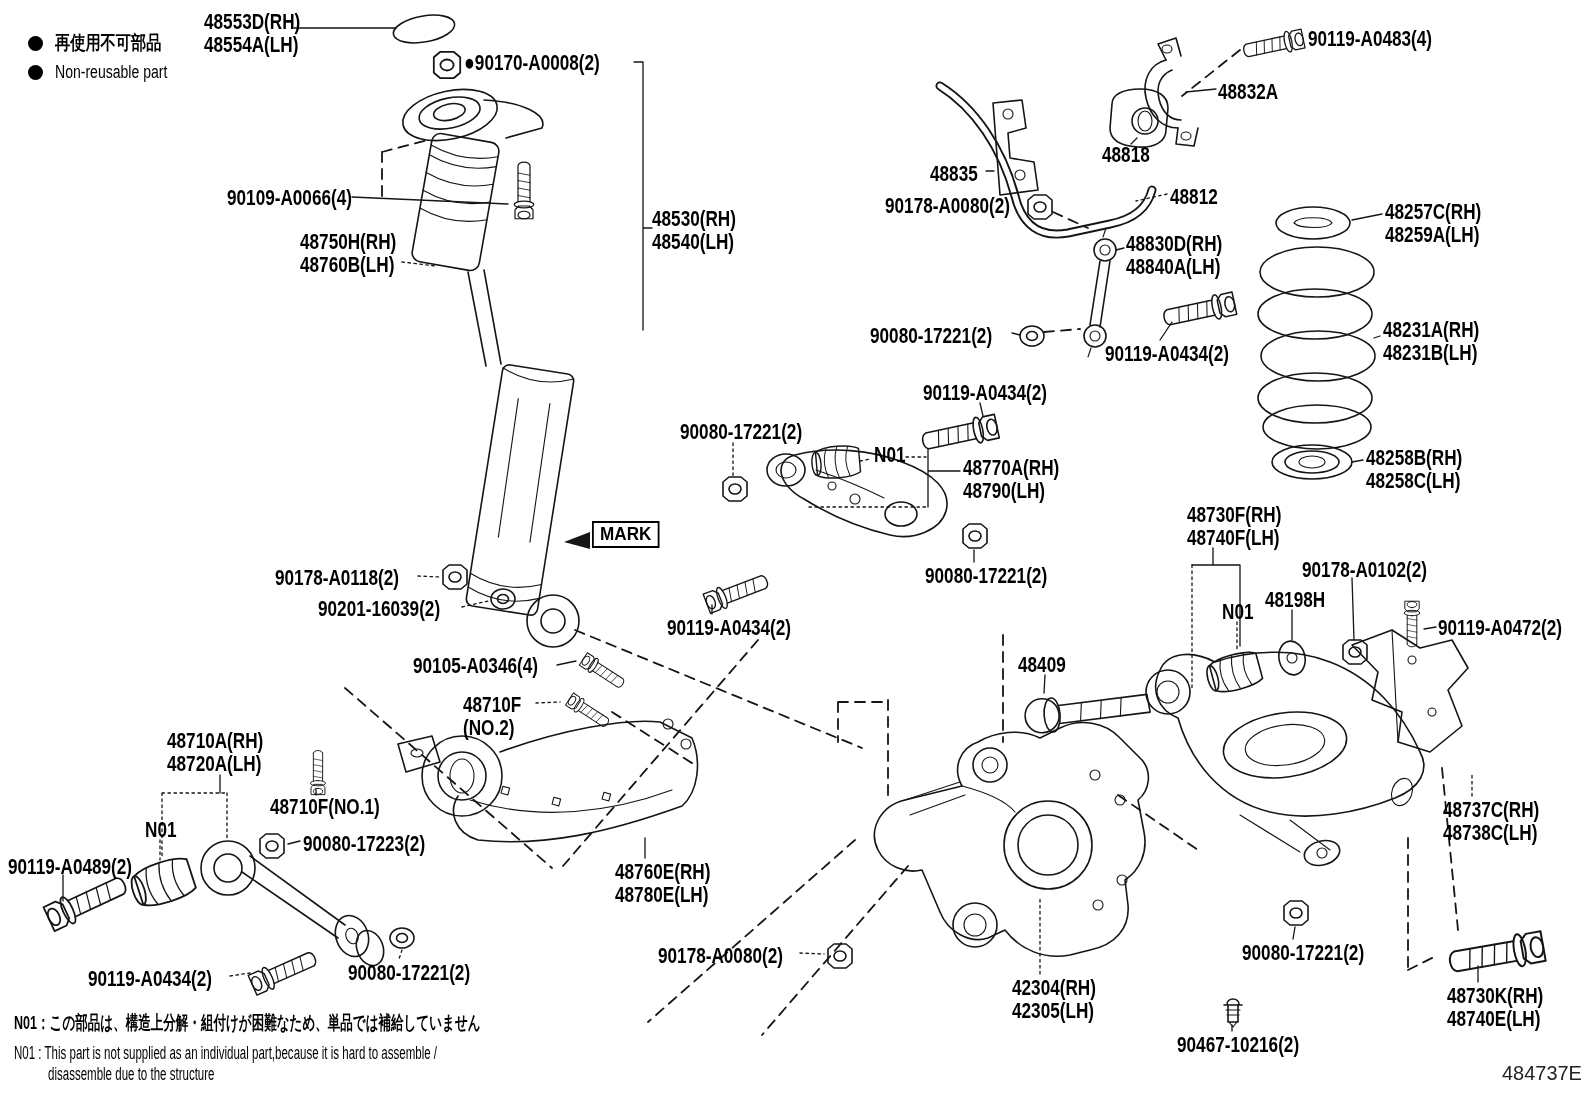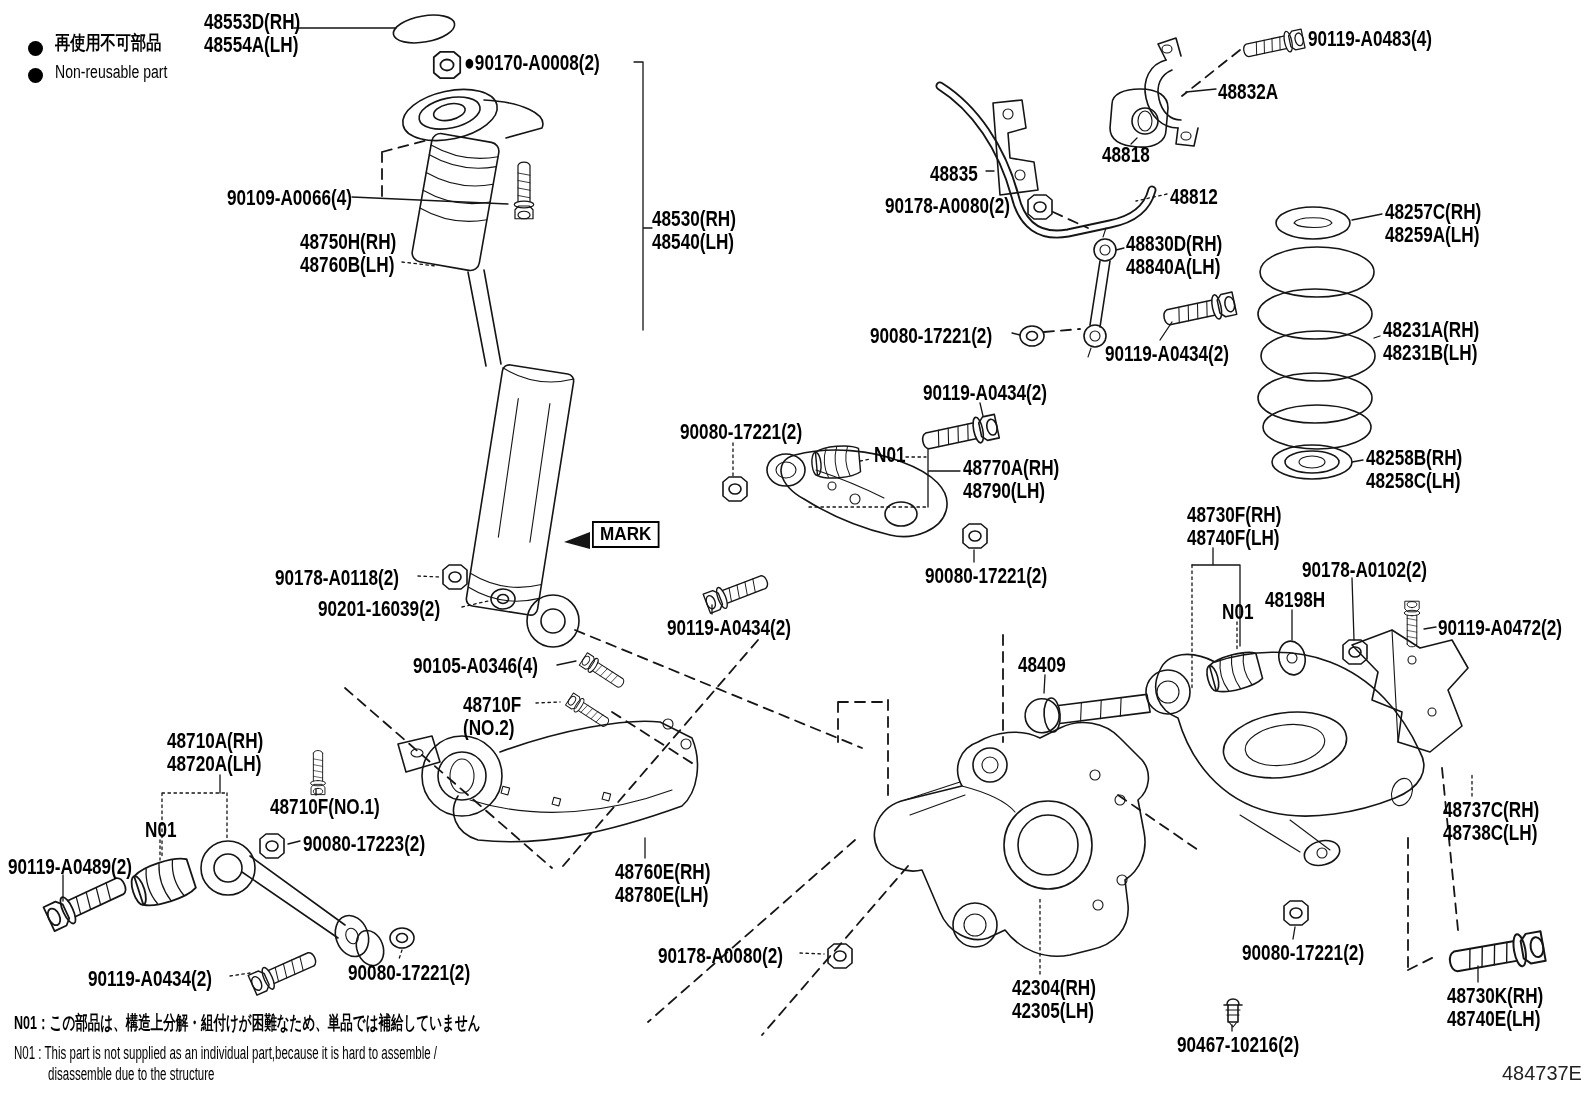--- a/index.html
+++ b/index.html
@@ -13,21 +13,21 @@
   #art .dash{stroke-dasharray:10 7;stroke-width:1.8;}
   #art .dot{stroke-dasharray:2.5 3.5;stroke-width:1.3;}
   #art .tube{stroke-width:9;}
   #art .tubein{stroke:#fff;stroke-width:5.2;}
   .lbl{position:absolute;font-weight:bold;font-size:22px;line-height:23px;color:#000;
        transform:scaleX(0.78);transform-origin:0 0;white-space:nowrap;}
   .lbl .bullet{font-size:23px;}
   .lbl.boxed{border:2px solid #000;padding:1px 7px 2px 7px;font-size:19px;line-height:20px;
        transform:scaleX(0.9);transform-origin:0 0;}
   .legend{position:absolute;left:28px;top:30px;color:#000;}
-  .legend .row{display:flex;align-items:flex-end;margin-bottom:6px;}
+  .legend .row{display:flex;align-items:center;margin-bottom:6px;}
   .legend .dotmark{width:15px;height:15px;border-radius:50%;background:#000;margin-right:12px;flex:0 0 auto;}
   .legend .jp{font-weight:bold;font-size:19px;transform:scaleX(0.8);transform-origin:0 50%;white-space:nowrap;}
   .legend .en{font-size:18px;transform:scaleX(0.78);transform-origin:0 50%;white-space:nowrap;}
   .note{position:absolute;color:#000;white-space:nowrap;transform-origin:0 0;}
   #note-jp{left:14px;top:1010px;font-weight:bold;font-size:19px;transform:scaleX(0.66);}
   #note-en1{left:14px;top:1043px;font-size:18px;transform:scaleX(0.64);}
   #note-en2{left:48px;top:1064px;font-size:18px;transform:scaleX(0.64);}
   #diagram-code{position:absolute;left:1502px;top:1061px;font-size:21px;color:#222;
        transform:scaleX(0.95);transform-origin:0 0;}
 </style>

